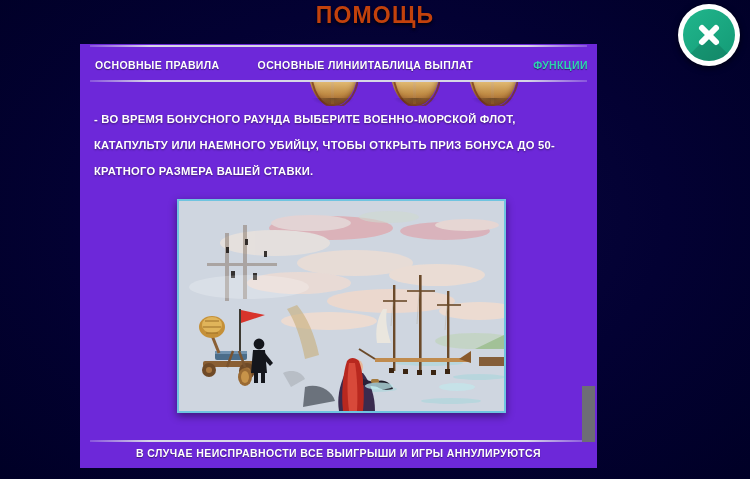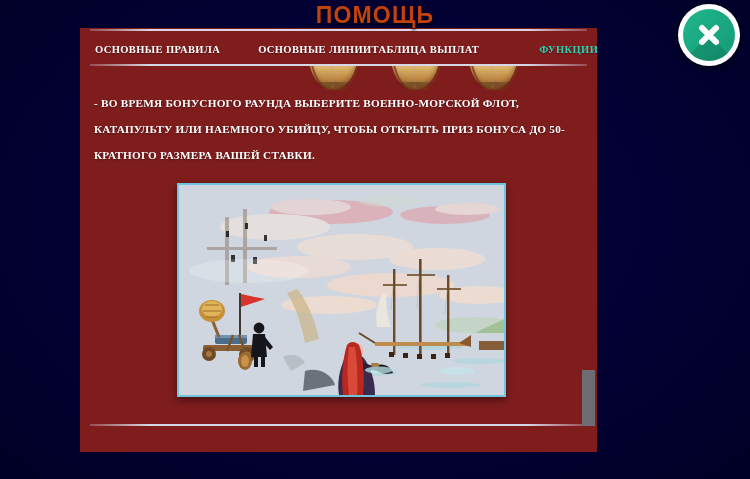--- a/index.html
+++ b/index.html
@@ -80,26 +80,25 @@
     width: 60px; height: 26px;
     background: rgba(0,0,0,0.12);
     transform: rotate(45deg);
     transform-origin: 0 0;
   }
   #close-btn svg { position: relative; z-index: 2; }
 
   
   #panel {
     position: absolute;
-    left: 80px; top: 28px;
+    left: 80px; top: 44px;
     width: 517px; height: 424px;
-    background: #7f1d1d;
+    background: #6d28d9;
     z-index: 4;
     overflow: hidden;
-    font-family: Liberation Serif, serif;
   }
 
   .hr {
     position: absolute;
     left: 10px;
     width: 497px;
     height: 2px;
     background: linear-gradient(to right, rgba(220,220,235,0.25), #d7d7e6 12%, #d7d7e6 88%, rgba(220,220,235,0.25));
   }
   #hr-top    { top: 1px; }
@@ -502,15 +501,16 @@
         </g>
       </svg>
     </div>
 
     <div id="scroll-track">
       <div id="scroll-thumb"></div>
     </div>
 
     <div class="hr" id="hr-footer"></div>
 
+    <div id="footer-note">В СЛУЧАЕ НЕИСПРАВНОСТИ ВСЕ ВЫИГРЫШИ И ИГРЫ АННУЛИРУЮТСЯ</div>
 
   </div>
 </div>
 
 </body></html>

